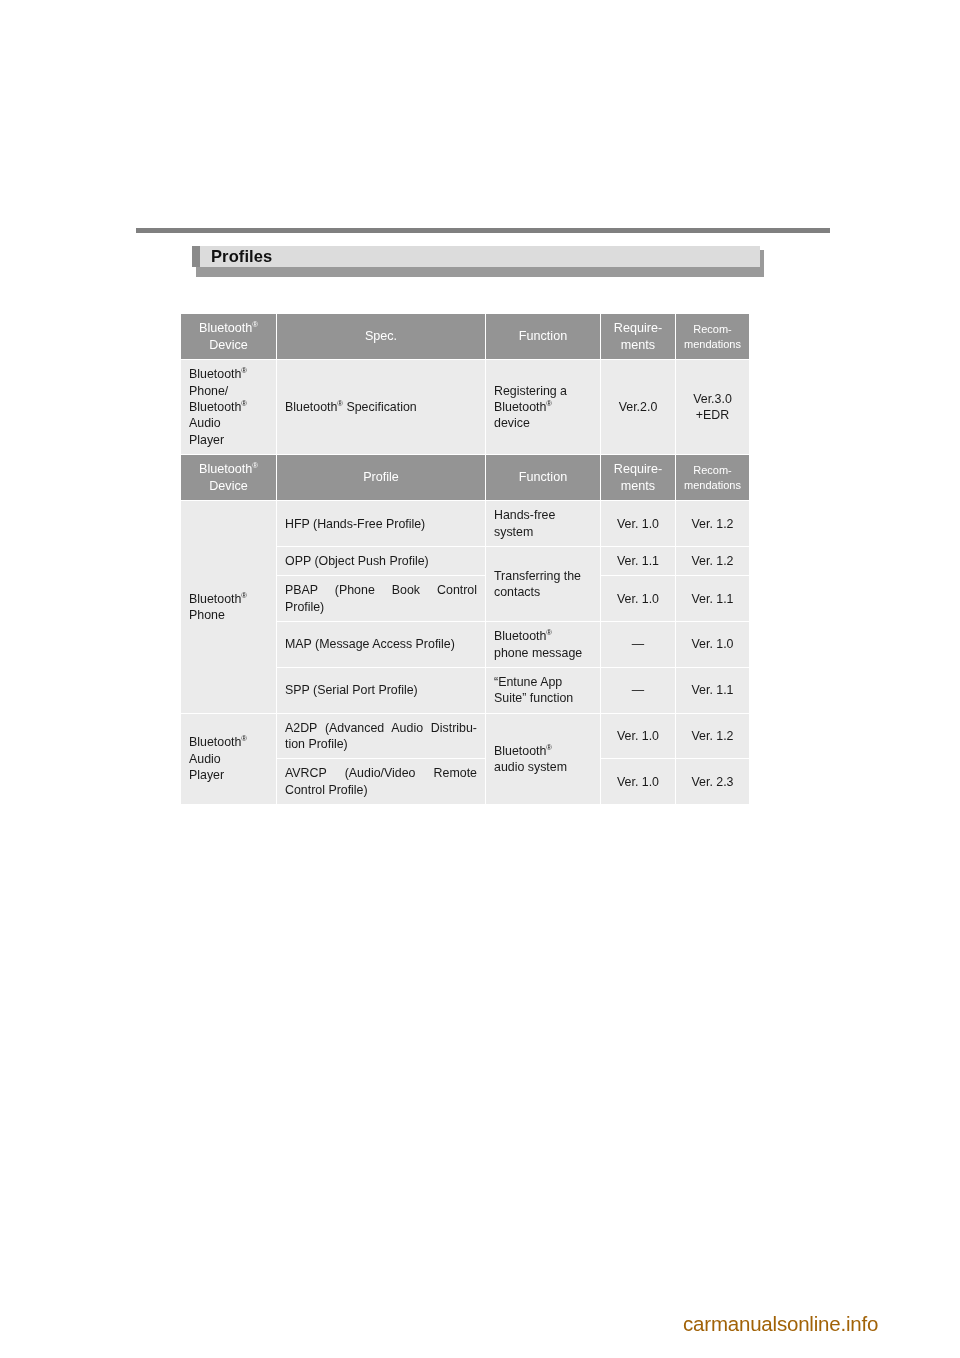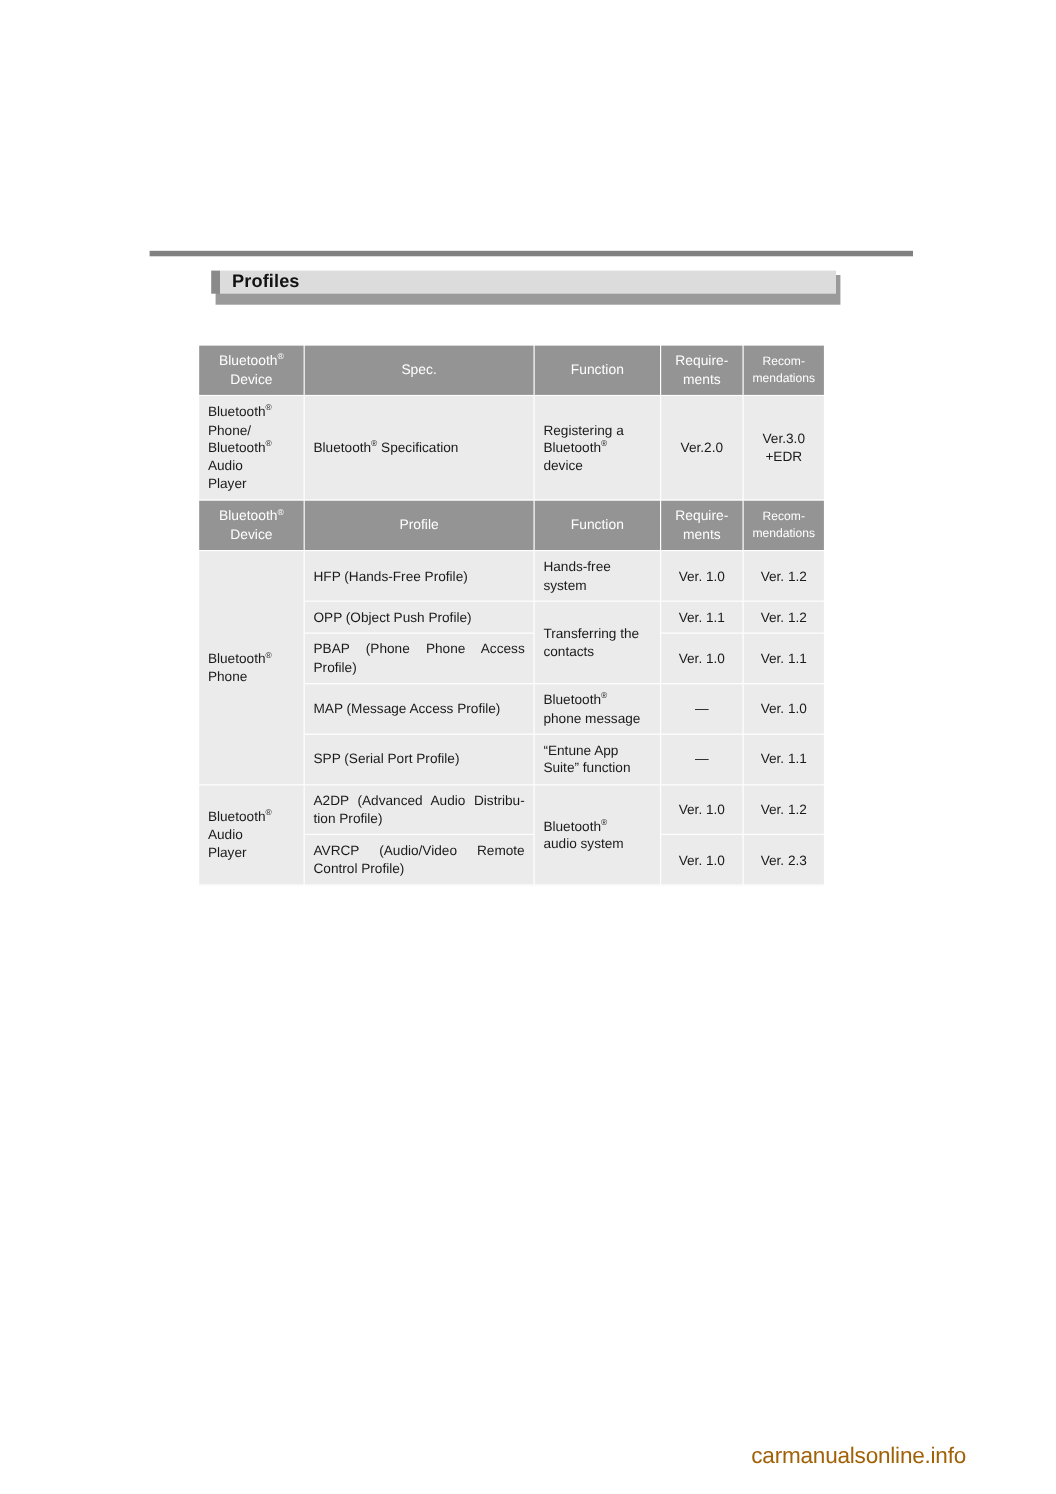--- a/index.html
+++ b/index.html
@@ -182,21 +182,21 @@
     </tr>
 
     <tr>
       <td class="cell c-left pad-lr">OPP (Object Push Profile)</td>
       <td class="cell c-left pad-lr" rowspan="2">Transferring the<br>contacts</td>
       <td class="cell c-center">Ver. 1.1</td>
       <td class="cell c-center">Ver. 1.2</td>
     </tr>
 
     <tr>
-      <td class="cell c-just pad-lr">PBAP (Phone Phone Access Profile)</td>
+      <td class="cell c-just pad-lr">PBAP (Phone Book Control Profile)</td>
       <td class="cell c-center">Ver. 1.0</td>
       <td class="cell c-center">Ver. 1.1</td>
     </tr>
 
     <tr>
       <td class="cell c-left pad-lr">MAP (Message Access Profile)</td>
       <td class="cell c-left pad-lr">Bluetooth<sup>®</sup><br>phone message</td>
       <td class="cell c-center">—</td>
       <td class="cell c-center">Ver. 1.0</td>
     </tr>

